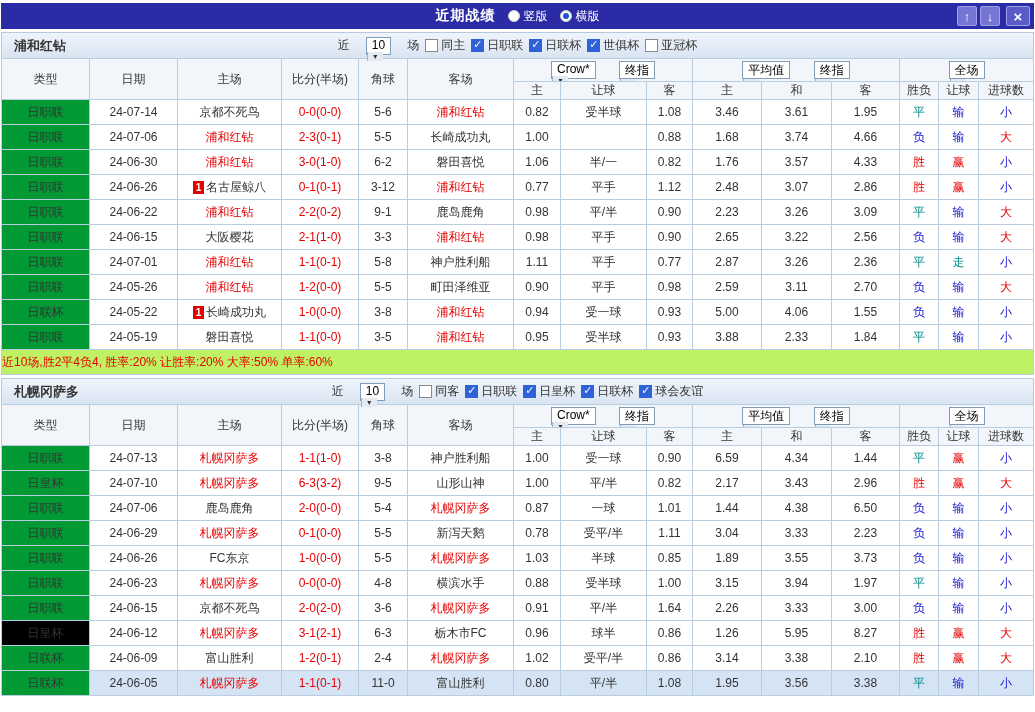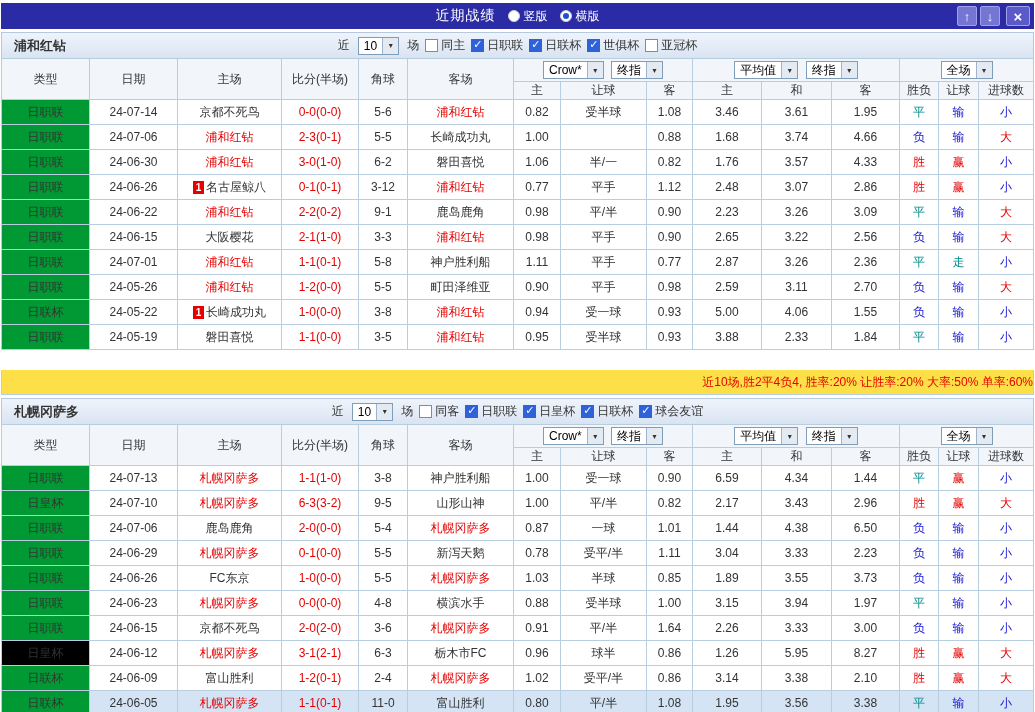--- a/index.html
+++ b/index.html
@@ -10,21 +10,21 @@
     font-size: 12px; color: #333;
   }
   .app { padding: 3px 1px 0 1px; }
 
   
   .titlebar {
     height: 26px; background: #2b2ba6; color: #fff;
     display: flex; align-items: center; position: relative;
   }
   .titlebar-center { margin: 0 auto; display: flex; align-items: center; gap: 12px; }
-  .title { font-weight: normal; font-size: 14px; letter-spacing: 1px; }
+  .title { font-weight: bold; font-size: 14px; letter-spacing: 1px; }
   .radio-opt { display: inline-flex; align-items: center; gap: 4px; cursor: pointer; color:#fff; }
   .radio {
     width: 12px; height: 12px; border-radius: 50%;
     background: #fff; border: 1px solid #cfcfcf; position: relative; display:inline-block;
   }
   .radio.checked::after {
     content: ""; position: absolute; left: 2px; top: 2px; right: 2px; bottom: 2px;
     background: #1e4fd6; border-radius: 50%;
   }
   .tb-buttons { position: absolute; right: 4px; top: 3px; display: flex; gap: 3px; align-items: center; }
@@ -50,21 +50,22 @@
     width: 13px; height: 13px; border: 1px solid #8a8a8a; background: #fff;
     display: inline-block; position: relative;
   }
   .checkbox.checked { background: #2f62d8; border-color: #2f62d8; }
   .checkbox.checked::after { content: "✓"; color: #fff; font-size: 11px; position: absolute; left: 1px; top: -2px; }
 
   
   .selectbox {
     display: inline-flex; align-items: center; background: #fff;
     border: 1px solid #7f9db9; height: 18px; cursor: pointer; vertical-align: middle;
-    margin: 0 2px;
+    margin: 0 10px;
+    flex-direction: column;
   }
   .sel-text { padding: 0 5px; color: #000; white-space: nowrap; }
   .sel-arrow {
     width: 16px; align-self: stretch; background: #e4eaf2; border-left: 1px solid #9db4cc;
     display: flex; align-items: center; justify-content: center; font-size: 8px; color: #333;
   }
 
   
   table.grid { width: 100%; border-collapse: collapse; table-layout: fixed; }
   .grid th, .grid td {
@@ -76,21 +77,21 @@
   .grid tbody tr { background: #fff; }
   .grid td { height: 25px; color: #333; }
   .league-cell { color: #fff; }
   .team-cell { cursor: pointer; }
   .badge {
     display: inline-block; background: #e60000; color: #fff; font-size: 10px;
     line-height: 13px; width: 11px; height: 13px; margin-right: 2px; font-weight: bold;
   }
   .summary-row {
     height: 25px; line-height: 25px; border: 1px solid #b9cde1; border-top: 0;
-    text-align: right; color: #e60000; background: #fde047; margin-top: 20px;
+    text-align: left; color: #e60000; background: #bef264;
   }
 </style>
 </head>
 <body>
 
 <div class="app">
 
   <div class="titlebar">
     <div class="titlebar-center">
       <span class="title">近期战绩</span>

